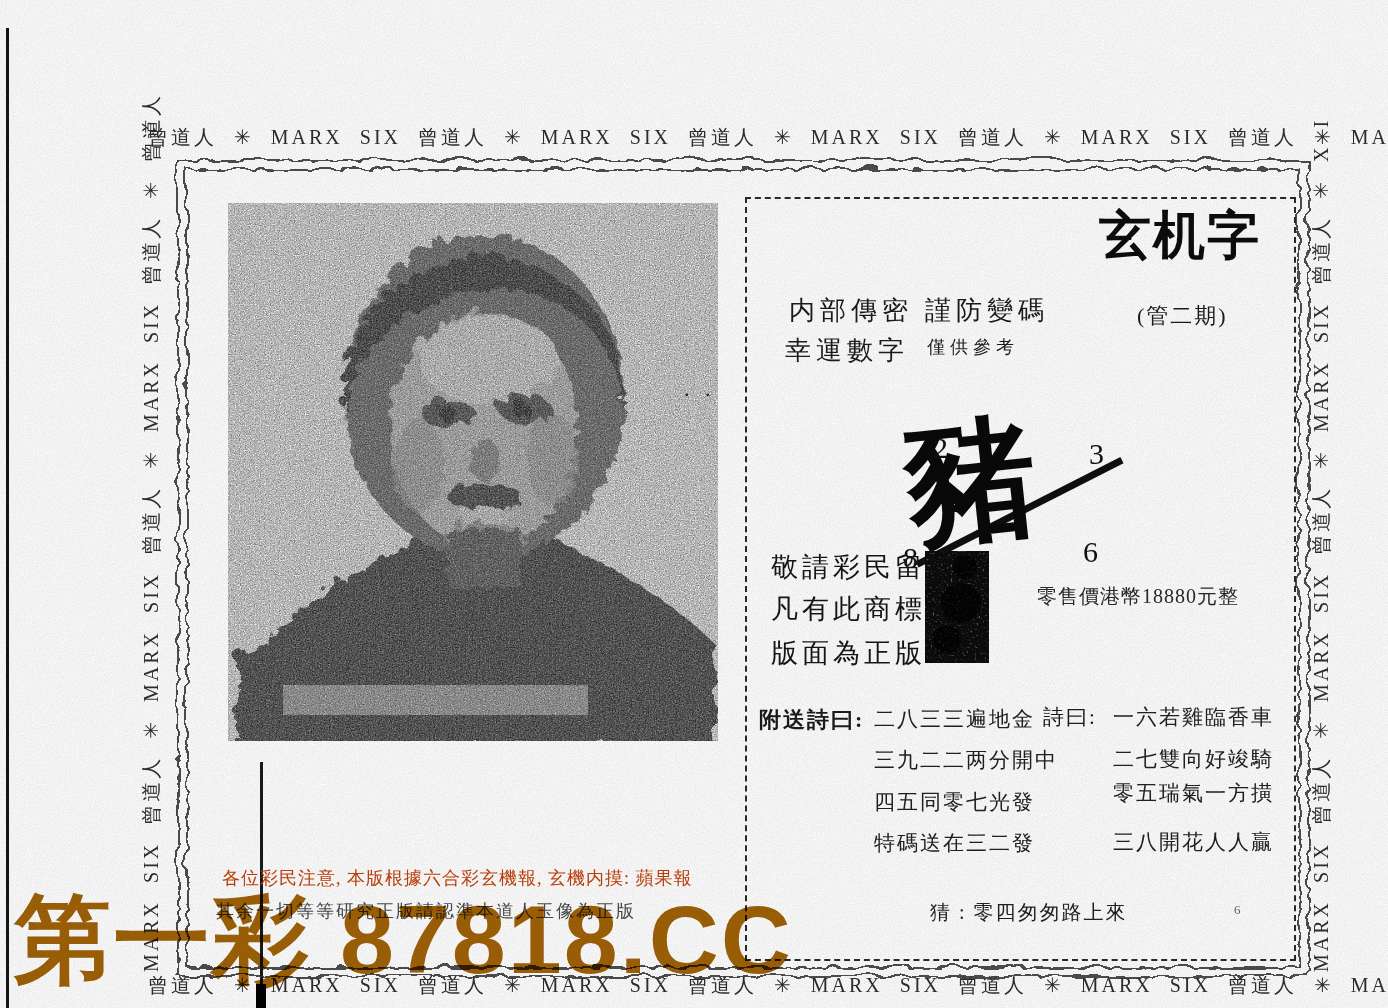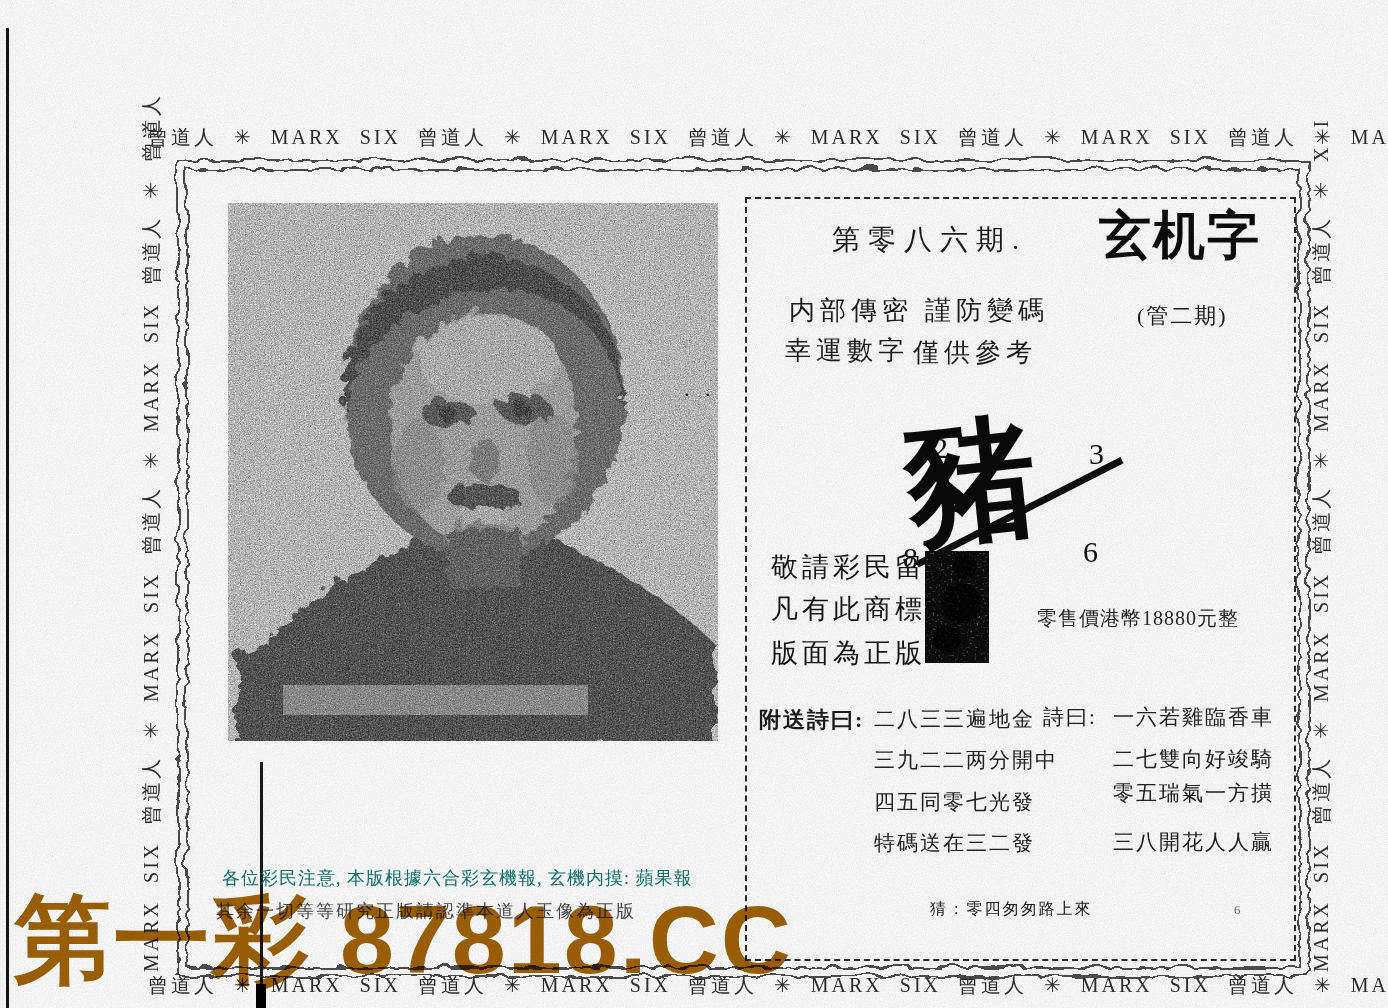--- a/index.html
+++ b/index.html
@@ -19,54 +19,54 @@
   .ring-top{left:148px;top:124px;width:1190px;}
   .ring-bottom{left:148px;top:972px;width:1190px;}
   .ring-left{left:138px;top:972px;width:815px;transform:rotate(-90deg);transform-origin:0 0;}
   .ring-right{left:1308px;top:972px;width:815px;transform:rotate(-90deg);transform-origin:0 0;}
   
   .frame-svg{left:168px;top:150px;}
   
   .portrait{left:228px;top:203px;}
   .photo-dots{left:684px;top:376px;font-size:22px;letter-spacing:5px;color:#222;}
   .caption{left:284px;top:736px;width:440px;font-size:60px;font-weight:800;letter-spacing:12px;white-space:nowrap;color:#111;}
-  .note1{left:222px;top:866px;font-size:18px;letter-spacing:1px;white-space:nowrap;color:#0f766e;}
+  .note1{left:222px;top:866px;font-size:18px;letter-spacing:1px;white-space:nowrap;color:#c2410c;}
   .note2{left:216px;top:899px;font-size:18px;letter-spacing:2px;white-space:nowrap;color:#4a4a4a;}
   
   .panel{left:745px;top:197px;width:547px;height:760px;border:2px dashed #2b2b2b;}
   .p-issue{left:85px;top:22px;font-size:28px;letter-spacing:8px;white-space:nowrap;}
   .p-title{left:352px;top:2px;font-size:52px;font-weight:900;letter-spacing:2px;white-space:nowrap;color:#0d0d0d;}
   .p-sub{left:390px;top:102px;font-size:22px;letter-spacing:2px;white-space:nowrap;}
   .p-l1a{left:42px;top:94px;font-size:26px;letter-spacing:5px;white-space:nowrap;}
   .p-l1b{left:178px;top:94px;font-size:26px;letter-spacing:5px;white-space:nowrap;}
   .p-l2a{left:38px;top:134px;font-size:26px;letter-spacing:5px;white-space:nowrap;}
-  .p-l2b{left:166px;top:136px;font-size:26px;letter-spacing:5px;white-space:nowrap;}
+  .p-l2b{left:180px;top:136px;font-size:18px;letter-spacing:5px;white-space:nowrap;}
   .p-serial{left:196px;top:178px;font-size:26px;letter-spacing:3px;white-space:nowrap;}
   .p-zodiac{left:158px;top:218px;font-size:132px;font-weight:900;line-height:1;transform:rotate(-6deg);color:#0a0a0a;}
   .p-stroke{left:170px;top:252px;width:230px;height:7px;background:#101010;transform:rotate(-27deg);transform-origin:0 50%;top:362px;}
   .num{font-size:30px;color:#111;}
   .num-2{left:186px;top:232px;}
   .num-3{left:342px;top:238px;}
   .num-8{left:156px;top:342px;}
   .num-6{left:336px;top:336px;}
   .p-notice{font-size:27px;letter-spacing:4px;white-space:nowrap;color:#161616;}
   .p-notice.n0{left:24px;top:350px;}
   .p-notice.n1{left:24px;top:392px;}
   .p-notice.n2{left:24px;top:436px;}
   .p-stamp{left:178px;top:352px;}
-  .p-price{left:290px;top:406px;font-size:20px;letter-spacing:1px;white-space:nowrap;color:#2a2a2a;}
+  .p-price{left:290px;top:384px;font-size:20px;letter-spacing:1px;white-space:nowrap;color:#2a2a2a;}
   .p-poemlabel-l{left:12px;top:506px;font-size:22px;letter-spacing:2px;white-space:nowrap;font-weight:bold;}
   .p-poemlabel-r{left:296px;top:504px;font-size:21px;letter-spacing:2px;white-space:nowrap;}
   .poem{font-size:21px;letter-spacing:2px;white-space:nowrap;color:#222;}
   .pl0{left:127px;top:506px;} .pl1{left:127px;top:547px;}
   .pl2{left:127px;top:589px;} .pl3{left:127px;top:630px;}
   .pr0{left:366px;top:504px;} .pr1{left:366px;top:546px;}
   .pr2{left:366px;top:580px;} .pr3{left:366px;top:629px;}
   .p-hint1{left:127px;top:662px;font-size:20px;letter-spacing:1px;white-space:nowrap;color:#222;}
-  .p-hint2{left:183px;top:700px;font-size:16px;letter-spacing:2px;white-space:nowrap;color:#222;}
+  .p-hint2{left:183px;top:700px;font-size:20px;letter-spacing:2px;white-space:nowrap;color:#222;}
   .p-stray{left:487px;top:703px;font-size:13px;color:#666;}
   
   .watermark{
     left:14px;top:876px;font-size:97px;font-weight:900;letter-spacing:2px;
     font-family:"Liberation Sans","DejaVu Sans",sans-serif;
     color:#a16207;white-space:nowrap;mix-blend-mode:multiply;z-index:40;
   }
   .noise{left:0;top:0;z-index:50;pointer-events:none;}
 </style>
 </head>
@@ -132,21 +132,20 @@
     <rect x="55" y="482" width="305" height="30" fill="#b8b8b8" opacity="0.85"></rect>
     <rect x="0" y="0" width="490" height="538" filter="url(#grainW)" opacity="0.55"></rect>
     <rect x="0" y="0" width="490" height="538" filter="url(#grainB)" opacity="0.5"></rect>
   </svg>
 
   <div class="abs photo-dots">. .</div>
   <div class="abs note1">各位彩民注意, 本版根據六合彩玄機報, 玄機内摸: 蘋果報</div>
   <div class="abs note2">其余一切等等研究正版請認準本道人玉像為正版</div>
 
   <div class="abs panel">
-    <div class="abs p-issue">第零八六期.</div>
     <div class="abs p-title">玄机字</div>
     <div class="abs p-sub">(管二期)</div>
     <div class="abs p-l1a">内部傳密</div>
     <div class="abs p-l1b">謹防變碼</div>
     <div class="abs p-l2a">幸運數字</div>
     <div class="abs p-l2b">僅供參考</div>
 
     <div class="abs p-stroke"></div>
     <div class="abs p-zodiac">豬</div>
     <div class="abs num num-2">2</div>

